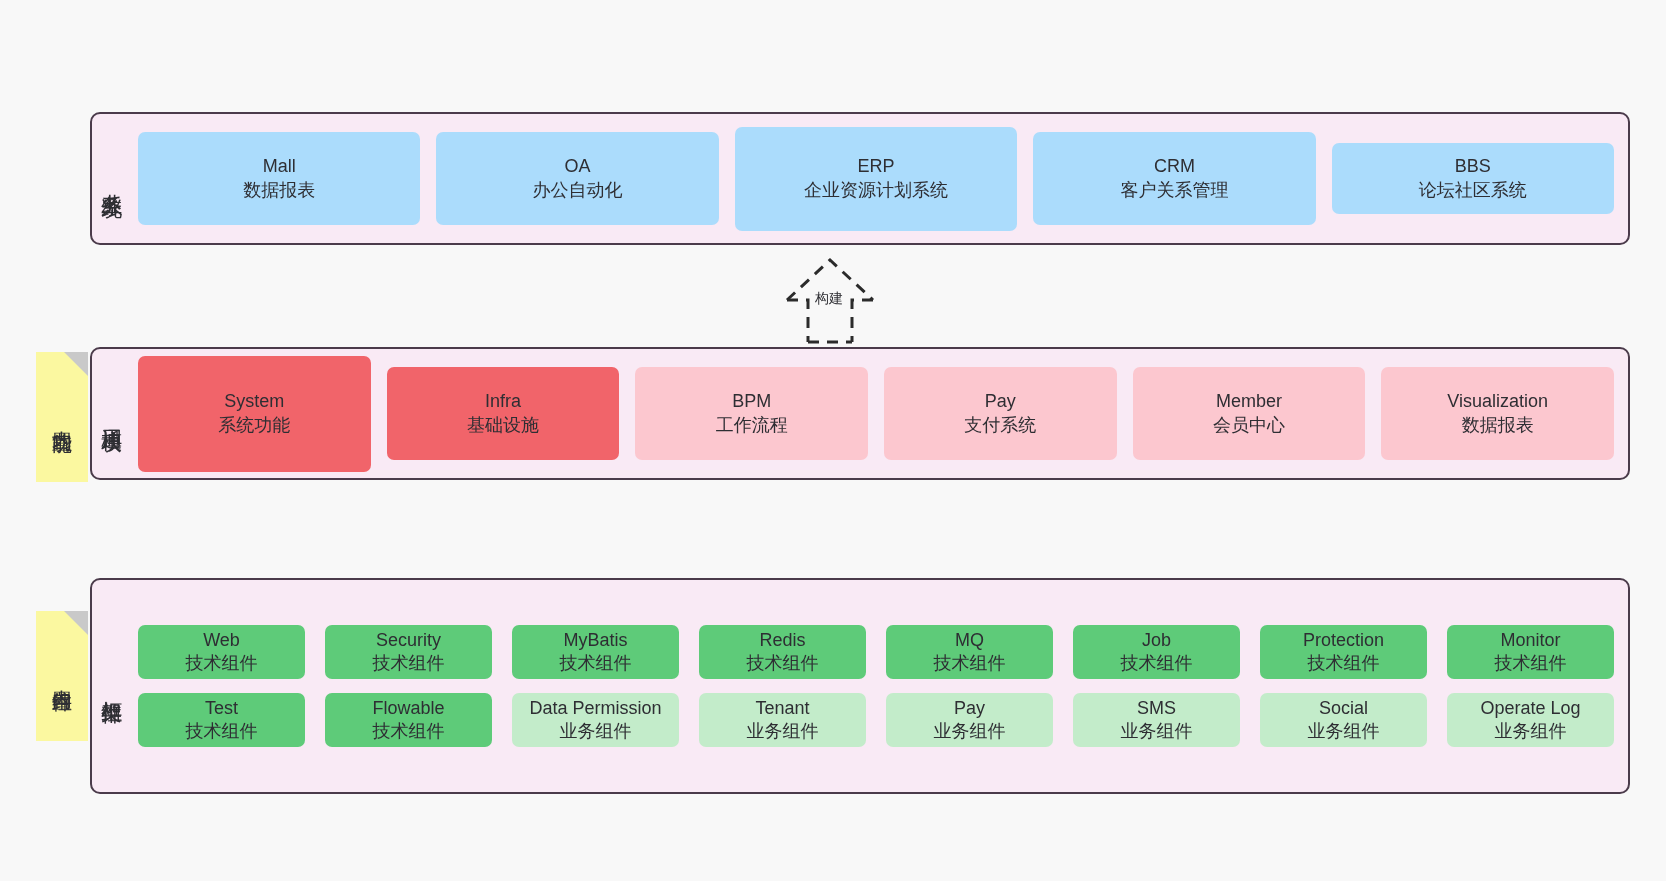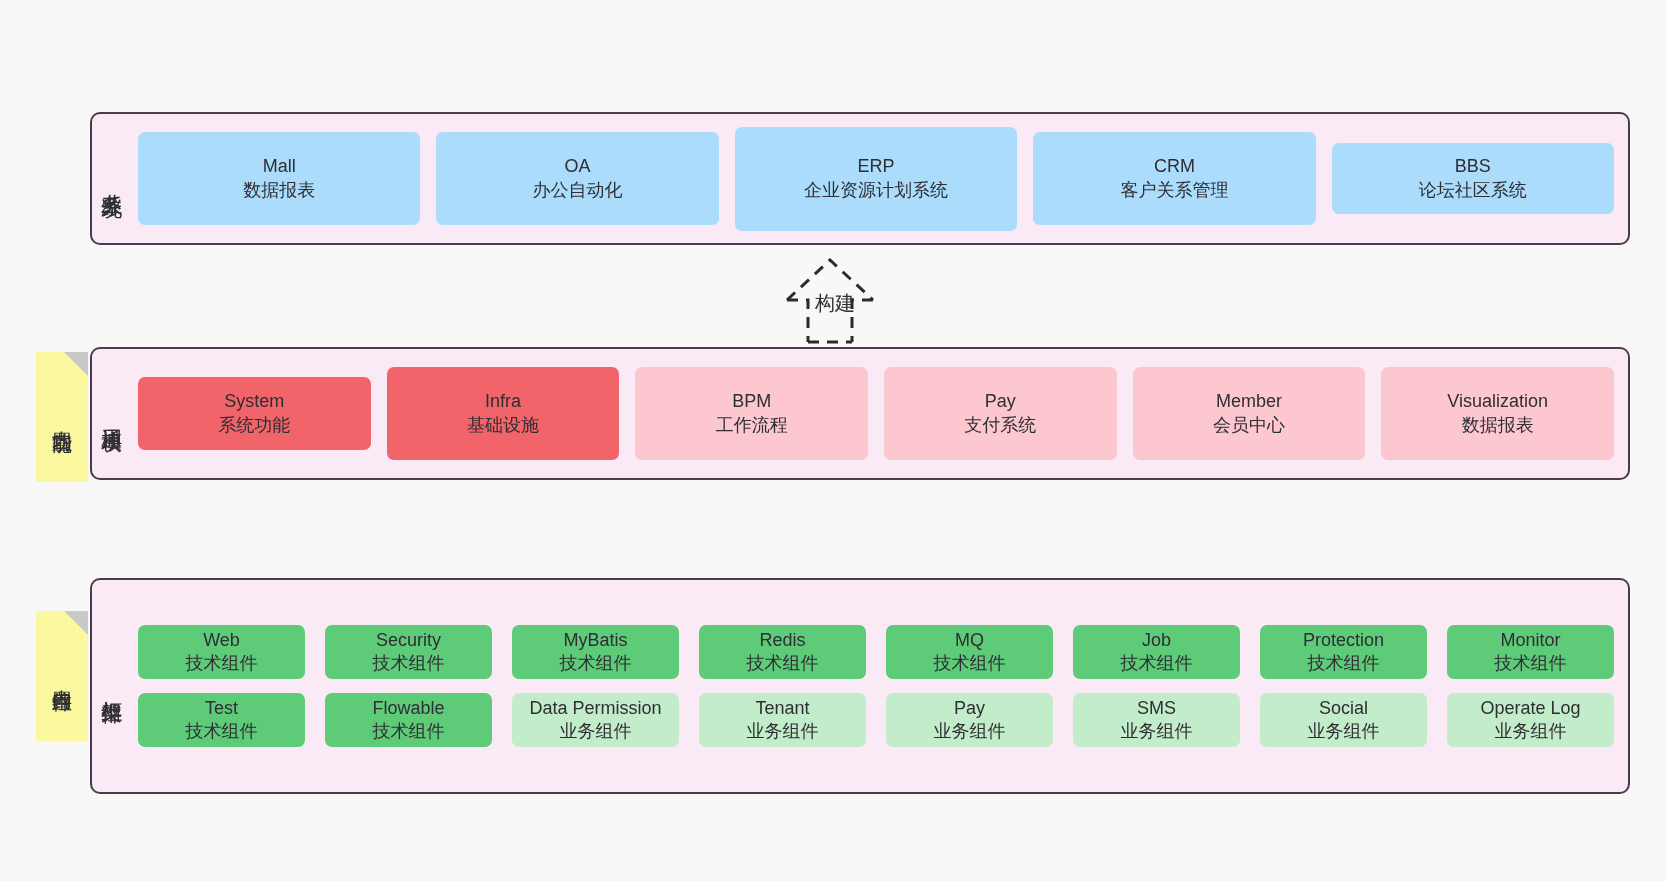--- a/index.html
+++ b/index.html
@@ -121,21 +121,21 @@
     border-top: 24px solid #c9c9c9;
   }
 
   
   .arrow-wrap {
     position: absolute;
   }
   .arrow-wrap svg { display: block; overflow: visible; }
   .arrow-label {
     position: absolute;
-    font-size: 20px;
+    font-size: 14px;
     color: #2e2e33;
     background: transparent;
     white-space: nowrap;
     user-select: none;
   }
 </style>
 </head>
 <body>
 
 <div id="canvas">
@@ -160,21 +160,21 @@
         </div>
         <div class="card blue" style="height: 71px;">
           <div class="t1">BBS</div>
           <div class="t2">论坛社区系统</div>
         </div>
       </div>
     </div>
     <div class="layer" style="left: 90px; top: 347px; width: 1540px; height: 133px;">
       <div class="layer-label" style="flex-basis: 40px;">通用模块</div>
       <div class="cards">
-        <div class="card red" style="height: 73px;">
+        <div class="card red" style="height: 116px;">
           <div class="t1">System</div>
           <div class="t2">系统功能</div>
         </div>
         <div class="card red" style="height: 93px; text-align: right;">
           <div class="t1">Infra</div>
           <div class="t2">基础设施</div>
         </div>
         <div class="card pink" style="height: 93px;">
           <div class="t1">BPM</div>
           <div class="t2">工作流程</div>

